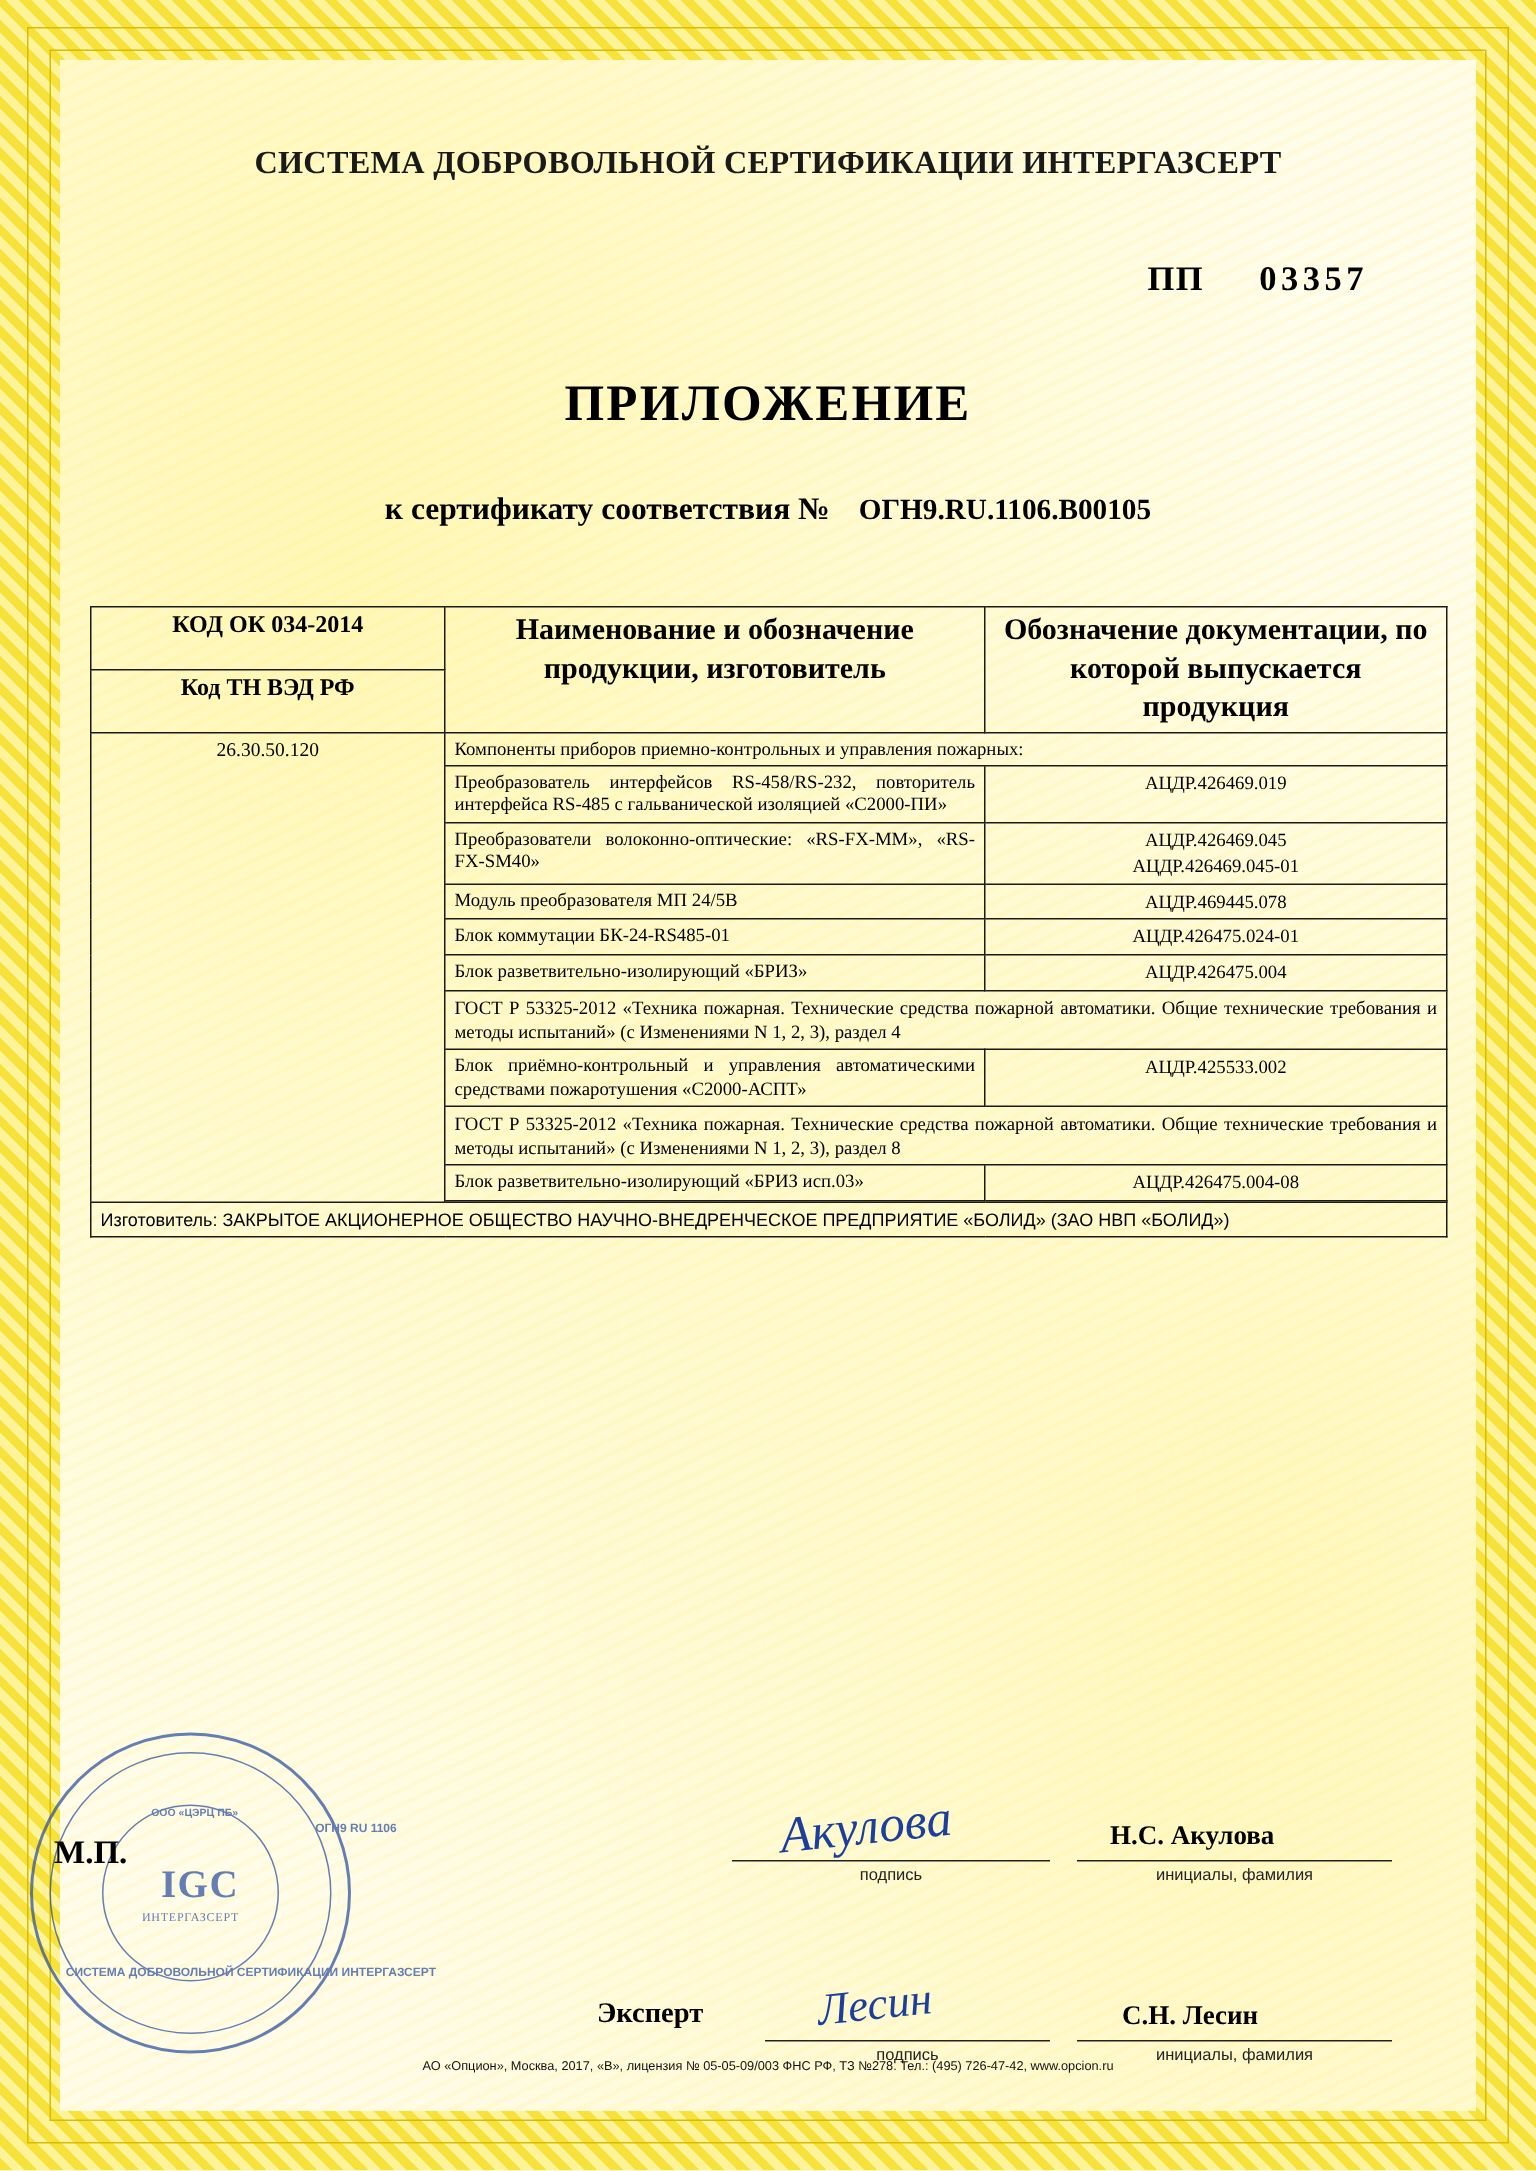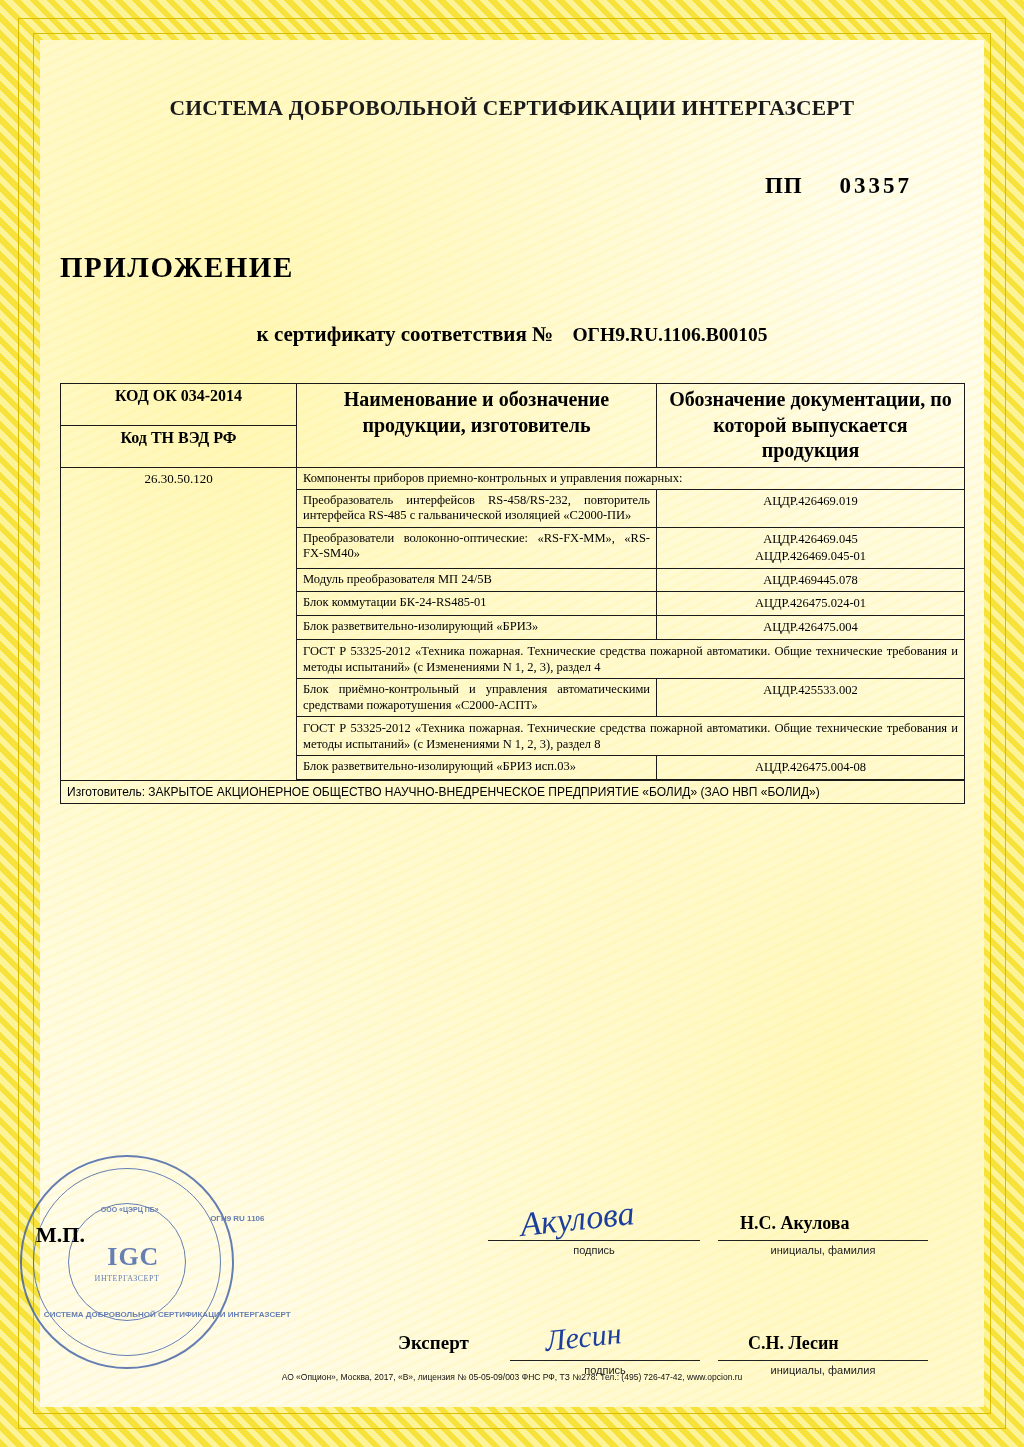--- a/index.html
+++ b/index.html
@@ -84,21 +84,22 @@
     margin-top: 52px;
     text-align: right;
     padding-right: 52px;
     font-size: 23px;
     font-weight: bold;
     letter-spacing: 1px;
   }
   .serial-row .ser-num { margin-left: 30px; letter-spacing: 3px; }
 
   .doc-title {
-    font-size: 29px;
+    text-align: center;
+    font-size: 34px;
     font-weight: bold;
     letter-spacing: 1.5px;
     margin-top: 52px;
   }
 
   .subtitle {
     text-align: center;
     font-size: 21px;
     font-weight: bold;
     margin-top: 38px;
@@ -110,21 +111,21 @@
     font-size: 19.5px;
     font-weight: bold;
     line-height: 1.45;
     margin-top: 52px;
     padding: 0 22px;
   }
 
   table.main {
     width: 100%;
     border-collapse: collapse;
-    margin-top: 36px;
+    margin-top: 52px;
     font-size: 12.5px;
     table-layout: fixed;
     padding-left: 12px;
   }
   table.main td, table.main th {
     border: 1px solid #1a1a1a;
     padding: 3px 6px;
     vertical-align: top;
   }
   .hdr-cell {

